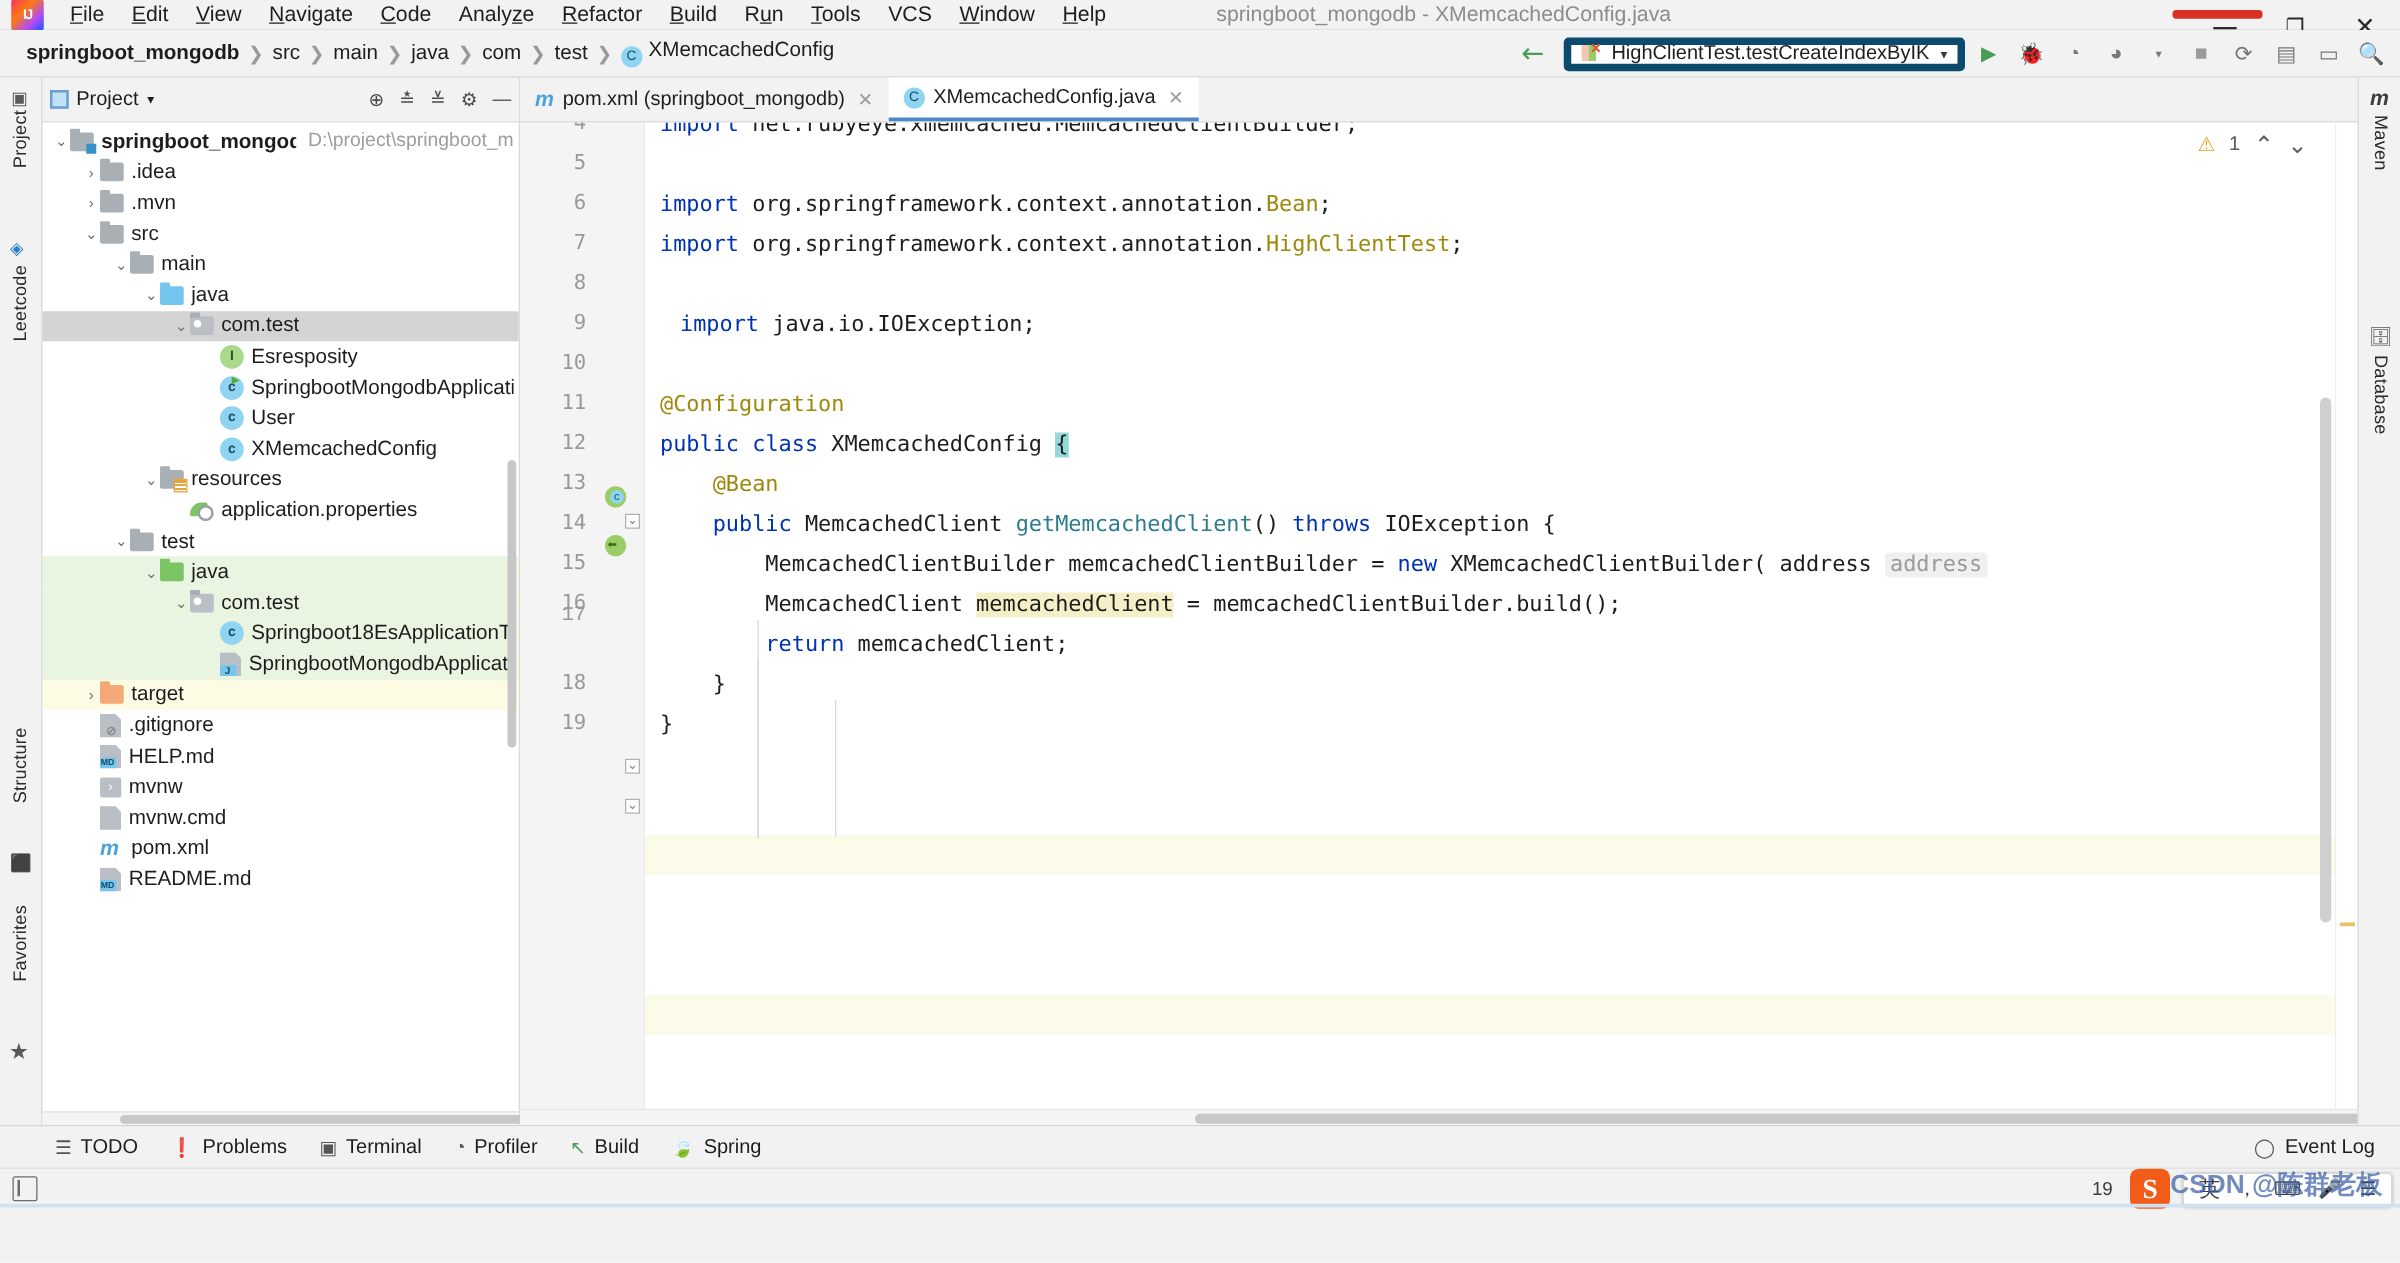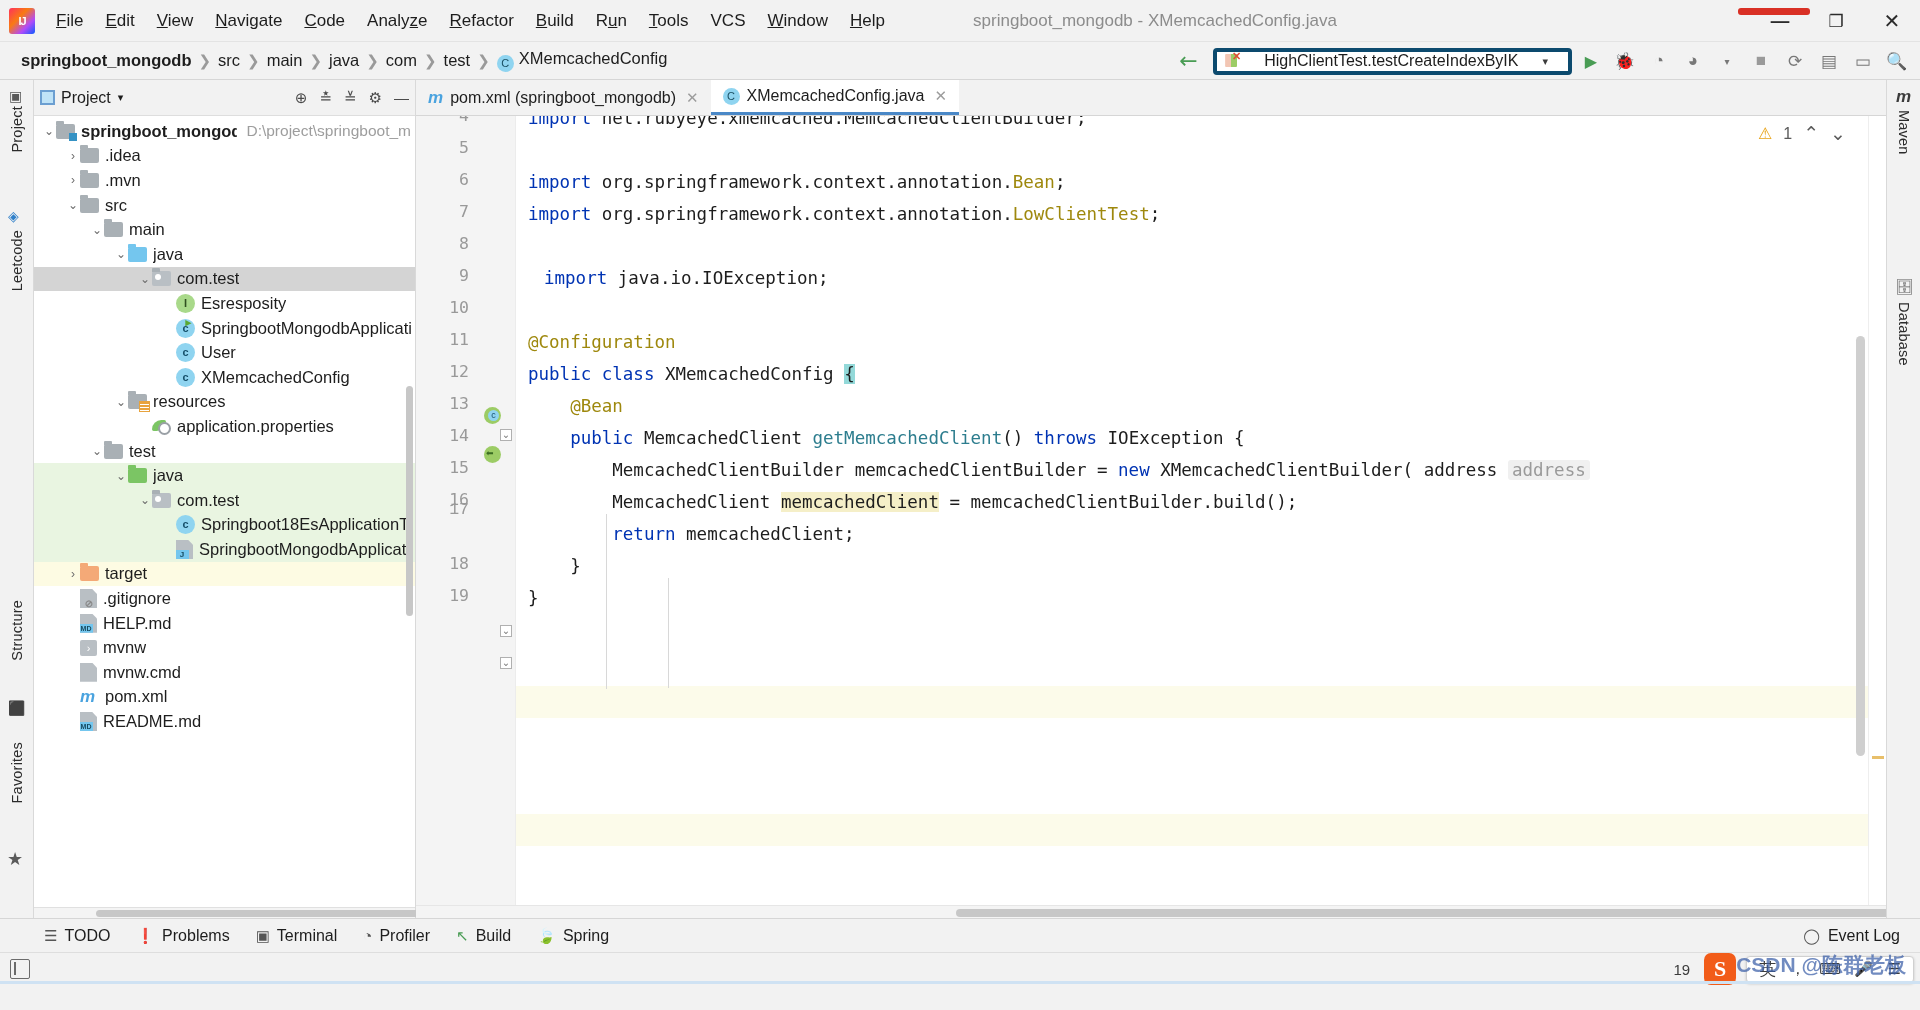--- a/index.html
+++ b/index.html
@@ -7,21 +7,21 @@
     width: 1920px; height: 1010px;
     overflow: hidden;
     font-family: "Liberation Sans", sans-serif;
     background: #f2f2f2;
     color: #1d1d1d;
   }
   .app { position: relative; width: 1920px; height: 1010px; }
 
   
   .titlebar {
-    height: 42px; background: #f2f2f2;
+    height: 24px; background: #f2f2f2;
     display: flex; align-items: center;
     border-bottom: 1px solid #e3e3e3;
     position: relative;
   }
   .ij-logo {
     width: 26px; height: 26px; margin-left: 9px; margin-right: 10px;
     border-radius: 3px; position: relative; flex: none;
     background: linear-gradient(135deg,#fe315d 0%,#f97a12 38%,#b24af9 70%,#0b5cff 100%);
     overflow: hidden;
   }
@@ -67,23 +67,23 @@
     display: inline-block; width: 17px; height: 17px; border-radius: 50%;
     background: #8fd4f0; color: #1a4f63; font-size: 11px; line-height: 17px;
     text-align: center; margin-right: 5px; vertical-align: -3px;
   }
   .nav-right {
     position: absolute; right: 8px; top: 0; height: 38px;
     display: flex; align-items: center; gap: 4px;
   }
   .build-arrow { color: #499c54; font-size: 22px; padding: 0 12px; transform: rotate(-45deg); }
   .run-config {
-    display: flex; align-items: center; gap: 24px;
-    border: 4px solid #0c4a6e; border-radius: 4px; background: #fff;
-    height: 27px; padding: 0 20px 0 7px; font-size: 16px; min-width: 300px;
+    display: flex; align-items: center; gap: 9px;
+    border: 6px solid #0c4a6e; border-radius: 4px; background: #fff;
+    height: 27px; padding: 0 8px 0 7px; font-size: 16px; min-width: 300px;
   }
   .rc-icon { position: relative; width: 16px; height: 16px; flex: none; }
   .rc-icon::before {
     content:""; position:absolute; left:1px; top:1px; width:12px; height:13px;
     background: linear-gradient(90deg,#f2c6b4 0 50%, #9ccc65 50% 100%);
     clip-path: polygon(0 0, 100% 0, 100% 100%, 0 100%);
     border-radius: 1px;
   }
   .rc-icon::after {
     content:"✕"; position:absolute; right:-1px; top:-3px; color:#e0503a; font-size:11px; font-weight:bold;
@@ -601,21 +601,21 @@
             <div class="lineno" style="top: 438px;">18</div>
             <div class="lineno" style="top: 470px;">19</div>
           </div>
 
         <div class="code" id="code">
           <div class="hl-line" style="top:570px;"></div>
           <div class="hl-line" style="top:698px;"></div>
           <div class="code-vscroll"></div>
         <div class="cl" style="top: -14px; left: 12px;"><span class="kw">import</span>&nbsp;<span>net</span><span>.</span><span>rubyeye</span><span>.</span><span>xmemcached</span><span>.</span><span>MemcachedClientBuilder</span><span>;</span></div>
             <div class="cl" style="top: 50px; left: 12px;"><span class="kw">import</span>&nbsp;<span>org</span><span>.</span><span>springframework</span><span>.</span><span>context</span><span>.</span><span>annotation</span><span>.</span><span class="ann">Bean</span><span>;</span></div>
-            <div class="cl" style="top: 82px; left: 12px;"><span class="kw">import</span>&nbsp;<span>org</span><span>.</span><span>springframework</span><span>.</span><span>context</span><span>.</span><span>annotation</span><span>.</span><span class="ann">LowClientTest</span><span>;</span></div>
+            <div class="cl" style="top: 82px; left: 12px;"><span class="kw">import</span>&nbsp;<span>org</span><span>.</span><span>springframework</span><span>.</span><span>context</span><span>.</span><span>annotation</span><span>.</span><span class="ann">HighClientTest</span><span>;</span></div>
             <div class="cl" style="top: 114px; left: 12px;"></div>
             <div class="cl" style="top: 146px; left: 12px; margin-left: 16px;"><span class="kw">import</span>&nbsp;<span>java</span><span>.</span><span>io</span><span>.</span><span>IOException</span><span>;</span></div>
             <div class="cl" style="top: 178px; left: 12px;"></div>
             <div class="cl" style="top: 210px; left: 12px;"><span class="ann">@Configuration</span></div>
             <div class="cl" style="top: 242px; left: 12px;"><span class="kw">public</span>&nbsp;<span class="kw">class</span>&nbsp;<span>XMemcachedConfig</span>&nbsp;<span class="brace-hl">{</span></div>
             <div class="cl" style="top: 274px; left: 12px;">&nbsp;&nbsp;&nbsp;&nbsp;<span class="ann">@Bean</span></div>
             <div class="cl" style="top: 306px; left: 12px;">&nbsp;&nbsp;&nbsp;&nbsp;<span class="kw">public</span>&nbsp;<span>MemcachedClient</span>&nbsp;<span class="method">getMemcachedClient</span><span>()</span>&nbsp;<span class="kw">throws</span>&nbsp;<span>IOException</span>&nbsp;<span>{</span></div>
             <div class="cl" style="top: 338px; left: 12px;">&nbsp;&nbsp;&nbsp;&nbsp;&nbsp;&nbsp;&nbsp;&nbsp;<span>MemcachedClientBuilder</span>&nbsp;<span>memcachedClientBuilder</span>&nbsp;<span>=</span>&nbsp;<span class="kw">new</span>&nbsp;<span>XMemcachedClientBuilder</span><span>(</span>&nbsp;<span>address</span>&nbsp;<span class="hint">address</span></div>
             <div class="cl" style="top: 370px; left: 12px;">&nbsp;&nbsp;&nbsp;&nbsp;&nbsp;&nbsp;&nbsp;&nbsp;<span>MemcachedClient</span>&nbsp;<span class="ident-hl">memcachedClient</span>&nbsp;<span>=</span>&nbsp;<span>memcachedClientBuilder</span><span>.</span><span>build</span><span>();</span></div>
             <div class="cl" style="top: 402px; left: 12px;">&nbsp;&nbsp;&nbsp;&nbsp;&nbsp;&nbsp;&nbsp;&nbsp;<span class="kw">return</span>&nbsp;<span>memcachedClient</span><span>;</span></div>

